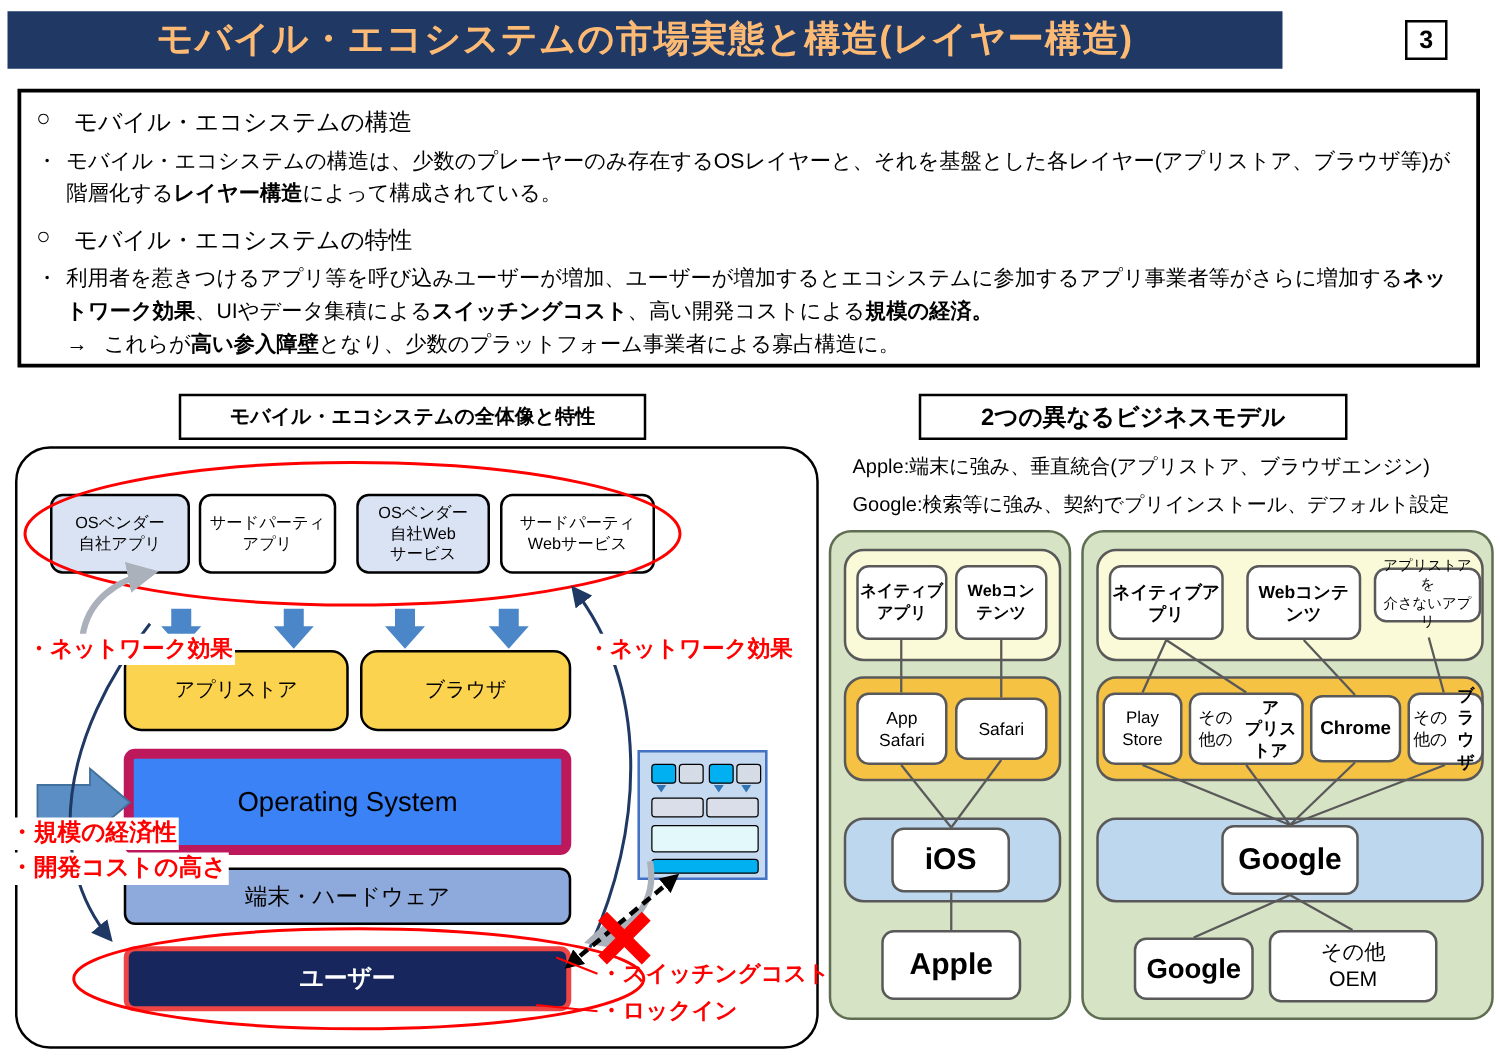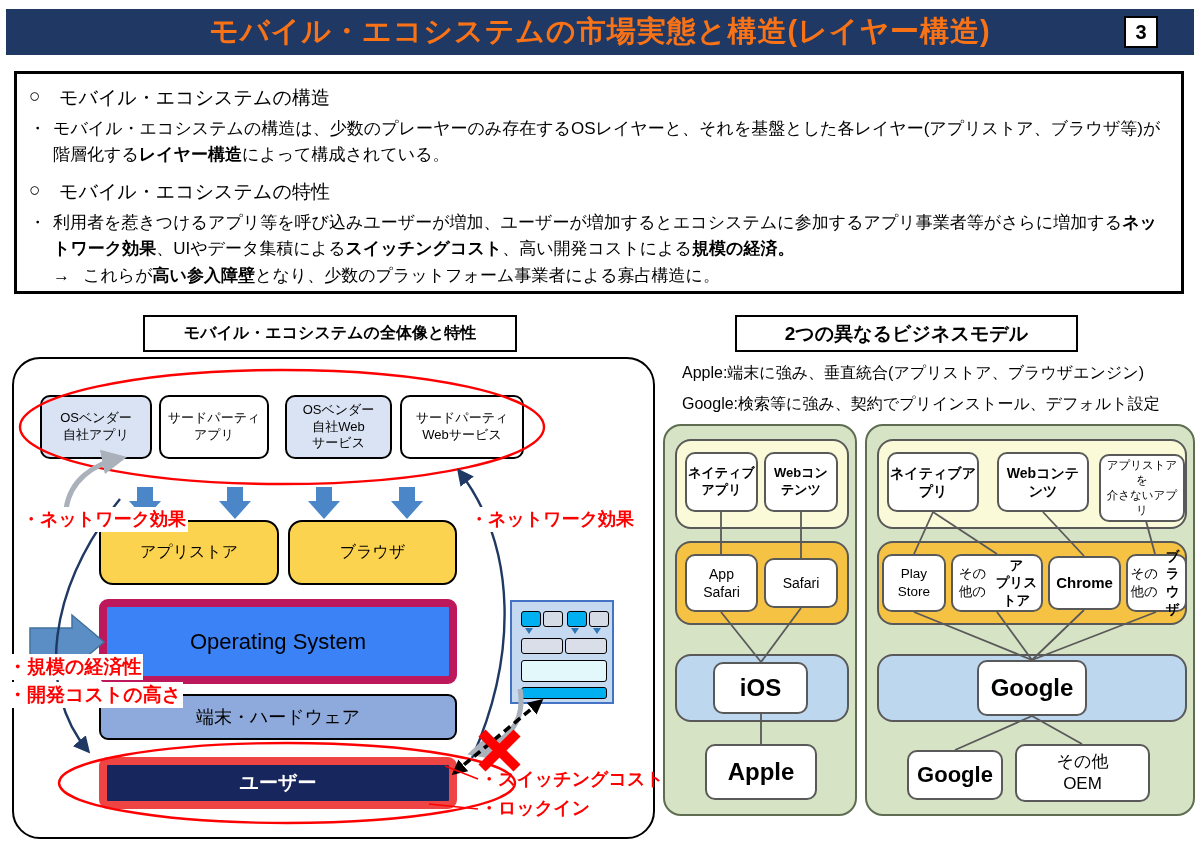--- a/index.html
+++ b/index.html
@@ -3,21 +3,21 @@
 <meta charset="utf-8">
 <style>
   html,body{margin:0;padding:0;background:#fff;}
   .page{position:relative;width:1200px;height:848px;background:#fff;overflow:hidden;
         font-family:"Liberation Sans","DejaVu Sans",sans-serif;color:#000;}
   .abs{position:absolute;box-sizing:border-box;}
   .ctr{display:flex;align-items:center;justify-content:center;text-align:center;}
   .pre{white-space:pre-line;}
 
   
-  .title-bar{left:6px;top:9px;width:1188px;height:46px;background:#1f3864;color:#f97316;
+  .title-bar{left:6px;top:9px;width:1020px;height:46px;background:#1f3864;color:#fdba74;
              font-size:29px;font-weight:bold;letter-spacing:1px;}
   .page-num{left:1124px;top:16px;width:34px;height:32px;background:#fff;border:2px solid #000;
             font-size:20px;font-weight:bold;}
 
   
   .info-box{left:14px;top:71px;width:1170px;height:223px;border:3px solid #000;background:#fff;
             padding:8px 14px 6px 12px;}
   .ib-head{display:flex;font-size:19px;margin:3px 0 5px 0;}
   .ib-head .mk{width:30px;flex:none;}
   .ib-row{display:flex;font-size:17px;line-height:1.5;margin:0 0 2px 0;}
@@ -33,21 +33,21 @@
   .tbox{top:36px;height:64px;border:2px solid #000;border-radius:10px;font-size:13px;line-height:1.3;z-index:2;}
   .tbox.blue{background:#dae3f3;}
   .tbox.white{background:#fff;}
   .ybox{top:161px;height:65px;background:#fbd34f;border:2px solid #000;border-radius:14px;
         font-size:16px;z-index:2;}
   .osbox{left:85px;top:240px;width:358px;height:85px;background:#3b82f6;border:8px solid #be185d;
          border-radius:9px;font-size:22px;z-index:2;}
   .hwbox{left:85px;top:335px;width:358px;height:46px;background:#8ea9db;border:2px solid #000;
          border-radius:9px;font-size:18px;z-index:2;text-align:center;}
   .userbox{left:85px;top:398px;width:358px;height:52px;background:#17265c;color:#fff;font-weight:bold;
-           border:8px solid #ef4444;border-radius:9px;font-size:19px;z-index:2;}
+           border:4px solid #ef4444;border-radius:9px;font-size:19px;z-index:2;}
   .redlab{color:#f00;font-weight:bold;font-size:18px;background:#fff;z-index:6;line-height:1.25;
           white-space:nowrap;padding:1px 2px;}
   .lp-svg{left:0;top:0;width:643px;height:482px;z-index:5;pointer-events:none;}
 
   
   .mini{left:496px;top:241px;width:104px;height:104px;background:#c5d9f1;border:2px solid #4472c4;z-index:2;}
   .mini .chip{position:absolute;top:9px;width:20px;height:16px;border:1.5px solid #000;border-radius:3px;box-sizing:border-box;}
   .mini .cy{background:#00b0f0;} .mini .gy{background:#d6dce6;}
   .mini .tri{position:absolute;top:26px;width:0;height:0;border-left:4px solid transparent;
              border-right:4px solid transparent;border-top:6px solid #2e75b6;}
@@ -232,21 +232,21 @@
       </g>
     </svg>
     <div class="inner pyel" style="left:10px;top:13px;width:310px;height:90px;"></div>
     <div class="inner porg" style="left:10px;top:115px;width:310px;height:84px;"></div>
     <div class="inner pblu" style="left:10px;top:228px;width:310px;height:68px;"></div>
 
     <div class="abs ctr wbox bold pre" style="left:20px;top:26px;width:92px;height:60px;font-size:14px;">ネイティブア
 プリ</div>
     <div class="abs ctr wbox bold pre" style="left:130px;top:26px;width:92px;height:60px;font-size:14px;">Webコンテ
 ンツ</div>
-    <div class="abs ctr wbox pre" style="left:232px;top:28px;width:86px;height:68px;font-size:11.5px;">アプリストアを
+    <div class="abs ctr wbox pre" style="left:232px;top:28px;width:86px;height:44px;font-size:11.5px;">アプリストアを
 介さないアプリ</div>
 
     <div class="abs ctr wbox pre" style="left:15px;top:128px;width:64px;height:58px;font-size:13.5px;">Play
 Store</div>
     <div class="abs ctr wbox" style="left:84px;top:128px;width:92px;height:58px;font-size:13.5px;">その他の<b>ア<br>プリストア</b></div>
     <div class="abs ctr wbox bold" style="left:181px;top:130px;width:73px;height:54px;font-size:15px;">Chrome</div>
     <div class="abs ctr wbox" style="left:259px;top:128px;width:61px;height:58px;font-size:13.5px;">その他の<b>ブ<br>ラウザ</b></div>
 
     <div class="abs ctr wbox bigname" style="left:110px;top:234px;width:110px;height:56px;">Google</div>
     <div class="abs ctr wbox bigname" style="left:40px;top:324px;width:96px;height:50px;font-size:22px;">Google</div>

